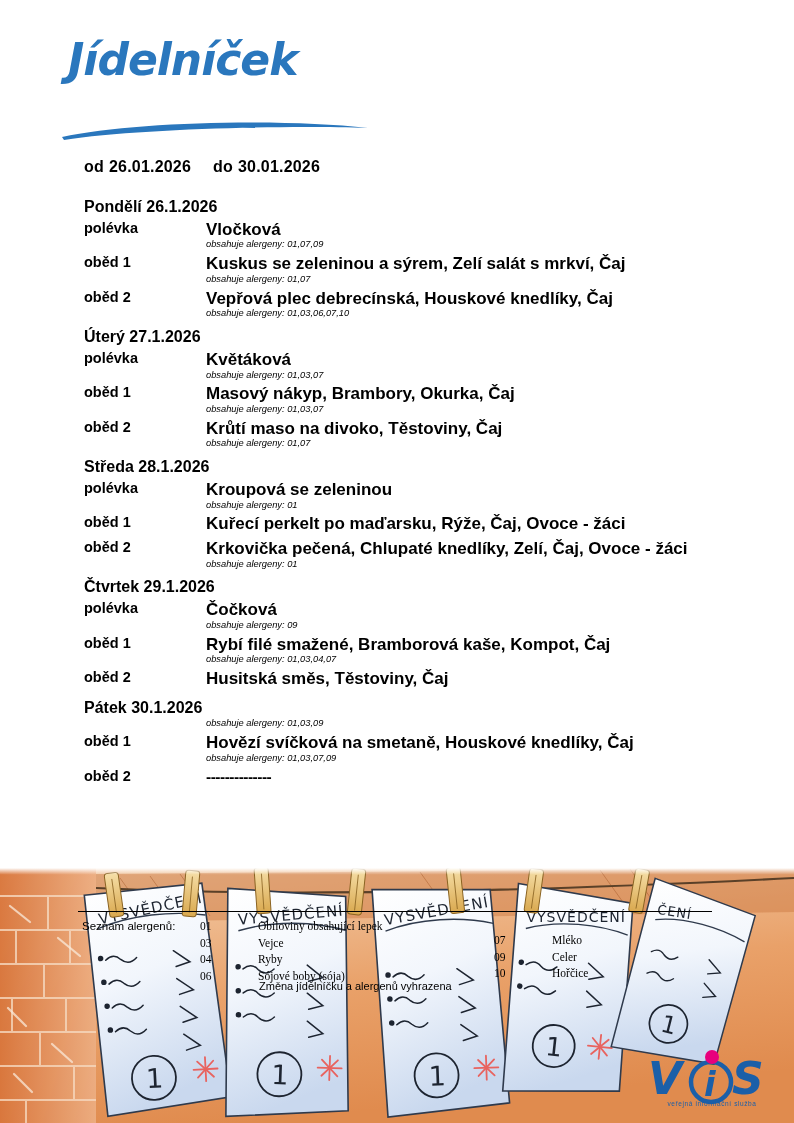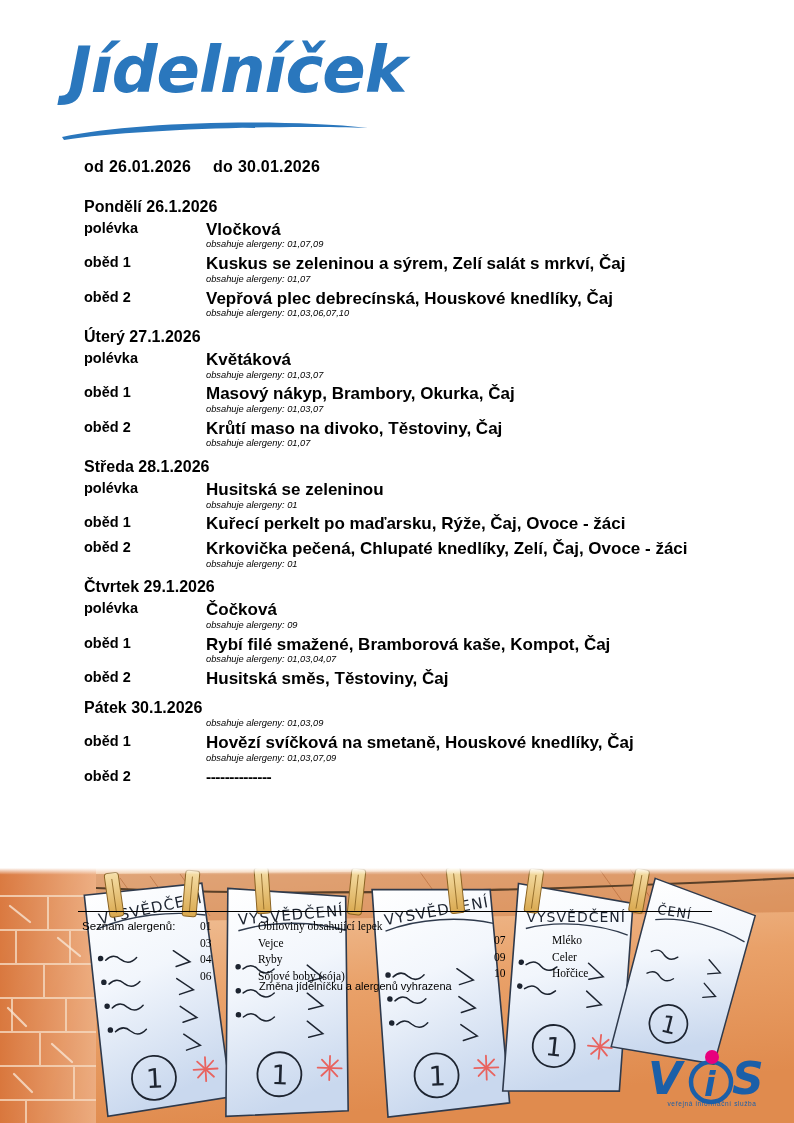--- a/index.html
+++ b/index.html
@@ -23,21 +23,21 @@
   
   #logo-area {
     position: absolute;
     left: 60px;
     top: 36px;
     width: 340px;
     height: 110px;
   }
   #logo-word {
     font-family: "DejaVu Sans", sans-serif;
-    font-size: 64px;
+    font-size: 44px;
     font-weight: bold;
     font-style: italic;
     color: #2a77bd;
     letter-spacing: -1px;
     line-height: 1;
     position: absolute;
     left: 8px;
     top: 2px;
     white-space: nowrap;
   }
@@ -222,21 +222,21 @@
         <div class="day-head">Úterý 27.1.2026</div>
         <div class="course-row"><span class="course-label">polévka</span><span class="course-name">Květáková</span></div>
         <div class="allergen-line"><span>obsahuje alergeny:</span> <span>01,03,07</span></div>
         <div class="course-row"><span class="course-label">oběd 1</span><span class="course-name">Masový nákyp, Brambory, Okurka, Čaj</span></div>
         <div class="allergen-line"><span>obsahuje alergeny:</span> <span>01,03,07</span></div>
         <div class="course-row"><span class="course-label">oběd 2</span><span class="course-name">Krůtí maso na divoko, Těstoviny, Čaj</span></div>
         <div class="allergen-line"><span>obsahuje alergeny:</span> <span>01,07</span></div>
       </div>
       <div class="day-block">
         <div class="day-head">Středa 28.1.2026</div>
-        <div class="course-row"><span class="course-label">polévka</span><span class="course-name">Husitská se zeleninou</span></div>
+        <div class="course-row"><span class="course-label">polévka</span><span class="course-name">Kroupová se zeleninou</span></div>
         <div class="allergen-line"><span>obsahuje alergeny:</span> <span>01</span></div>
         <div class="course-row"><span class="course-label">oběd 1</span><span class="course-name">Kuřecí perkelt po maďarsku, Rýže, Čaj, Ovoce - žáci</span></div>
         <div class="spacer-sm"></div>
         <div class="course-row tight"><span class="course-label">oběd 2</span><span class="course-name">Krkovička pečená, Chlupaté knedlíky, Zelí, Čaj, Ovoce - žáci</span></div>
         <div class="allergen-line"><span>obsahuje alergeny:</span> <span>01</span></div>
       </div>
       <div class="day-block">
         <div class="day-head">Čtvrtek 29.1.2026</div>
         <div class="course-row"><span class="course-label">polévka</span><span class="course-name">Čočková</span></div>
         <div class="allergen-line"><span>obsahuje alergeny:</span> <span>09</span></div>

